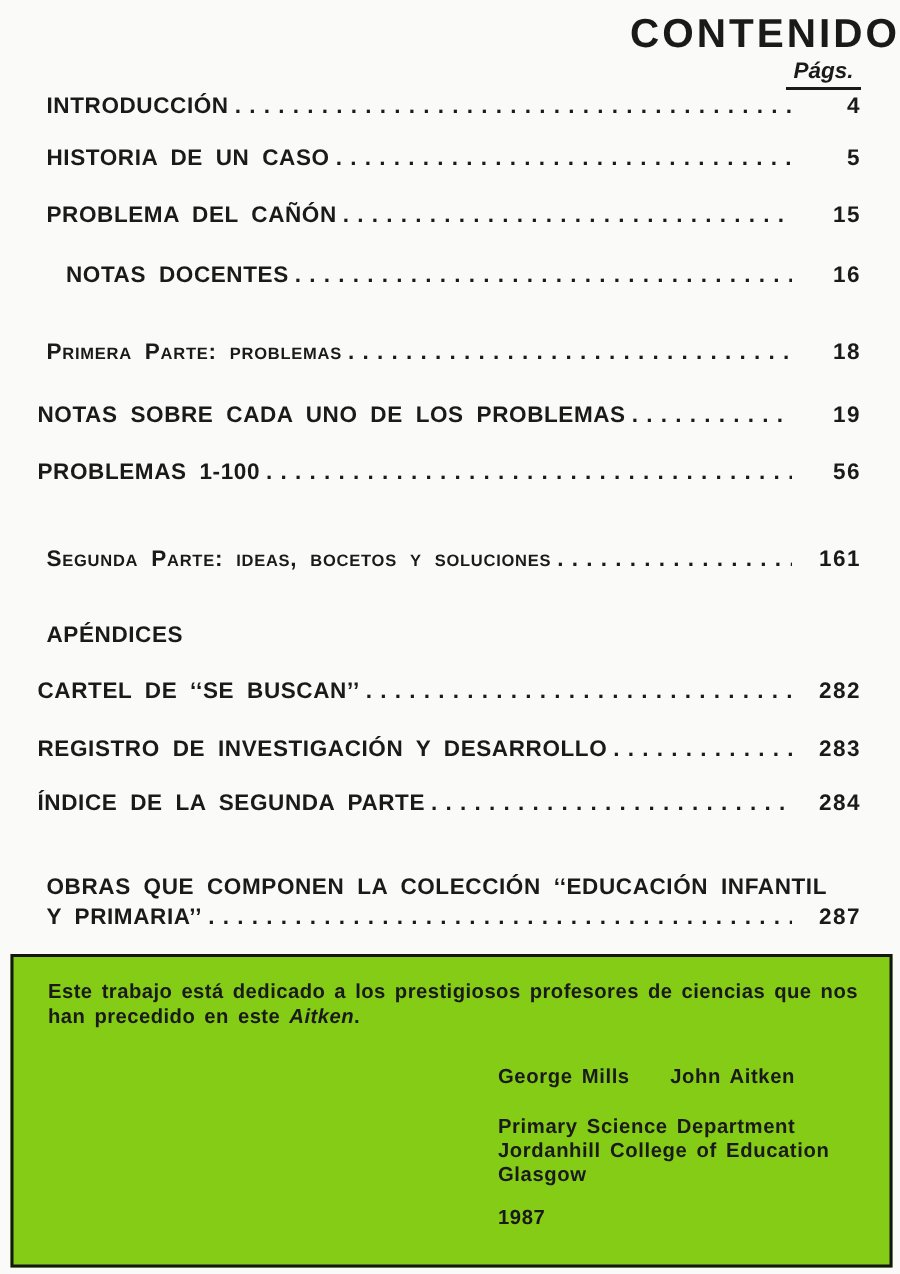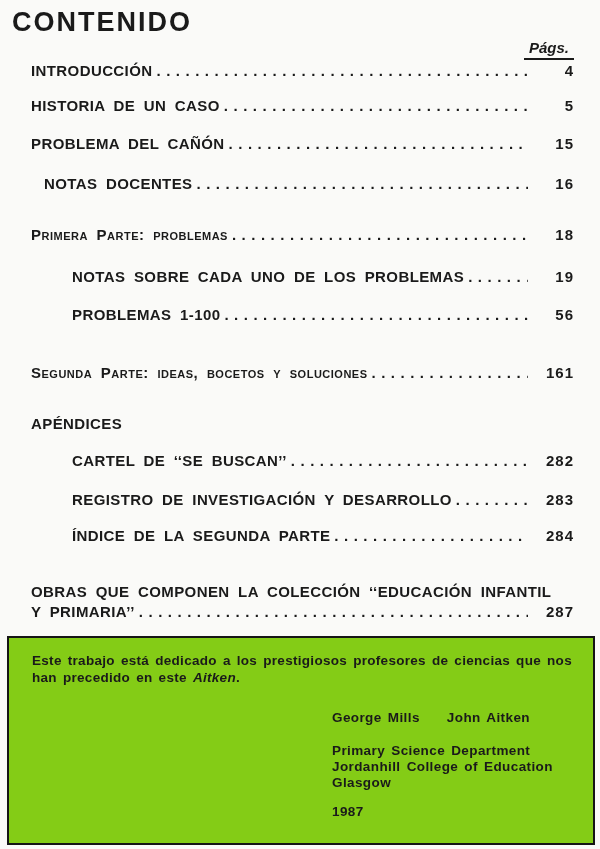--- a/index.html
+++ b/index.html
@@ -7,23 +7,23 @@
     width:600px;height:849px;
     background:#fafaf8;
     color:#1a1a1a;
     font-family:"Liberation Sans","DejaVu Sans",sans-serif;
     overflow:hidden;
   }
   .page{position:relative;width:600px;height:849px;}
 
   
   .title{
-    margin:8px 0 0 12px;
+    margin:8px 0 0 0;
     font-size:27px;line-height:28px;
-    font-weight:bold;text-align:left;
+    font-weight:bold;text-align:right;
     letter-spacing:2px;
   }
 
   
   .pags-row{
     display:flex;justify-content:flex-end;
     padding-right:26px;margin-top:4px;
   }
   .pags{
     font-size:15px;line-height:16px;
@@ -33,21 +33,21 @@
   }
 
   
   .toc-row{
     display:flex;align-items:center;
     padding-left:31px;padding-right:26px;
     font-size:15px;line-height:16px;font-weight:bold;
     letter-spacing:.4px;word-spacing:4px;
     white-space:nowrap;
   }
-  .toc-row.indent{padding-left:72px;}
+  .toc-row.indent{padding-left:25px;}
   .toc-row.sc .label{font-variant:small-caps;letter-spacing:.5px;}
   .label{flex:0 0 auto;}
   .dots{
     flex:1 1 auto;overflow:hidden;
     padding-left:4px;margin-right:6px;
     letter-spacing:5.5px;word-spacing:0;
     font-weight:bold;
   }
   .dots::after{content:"..................................................................................";}
   .pageno{

